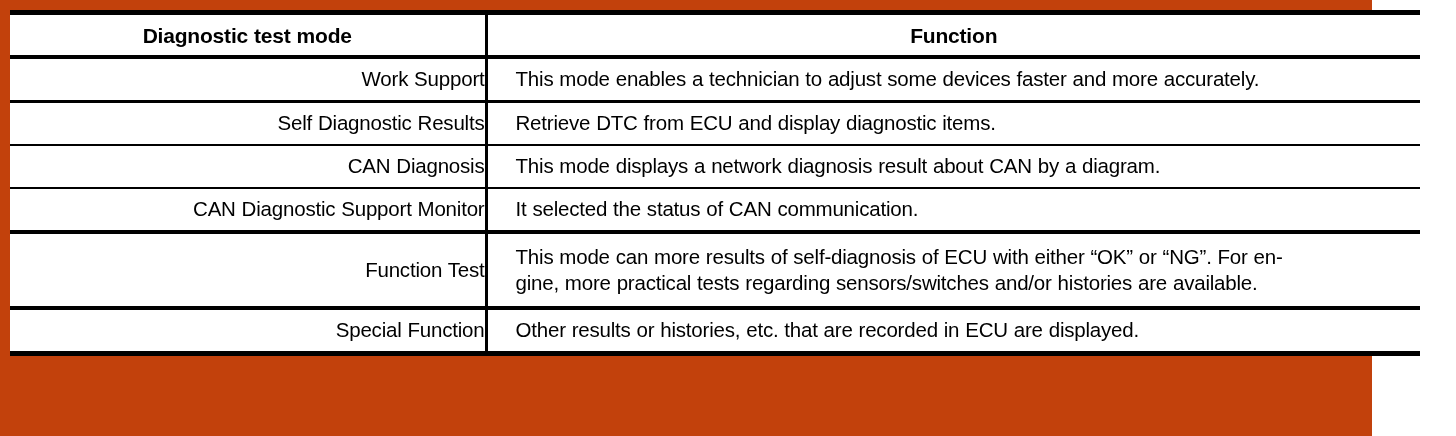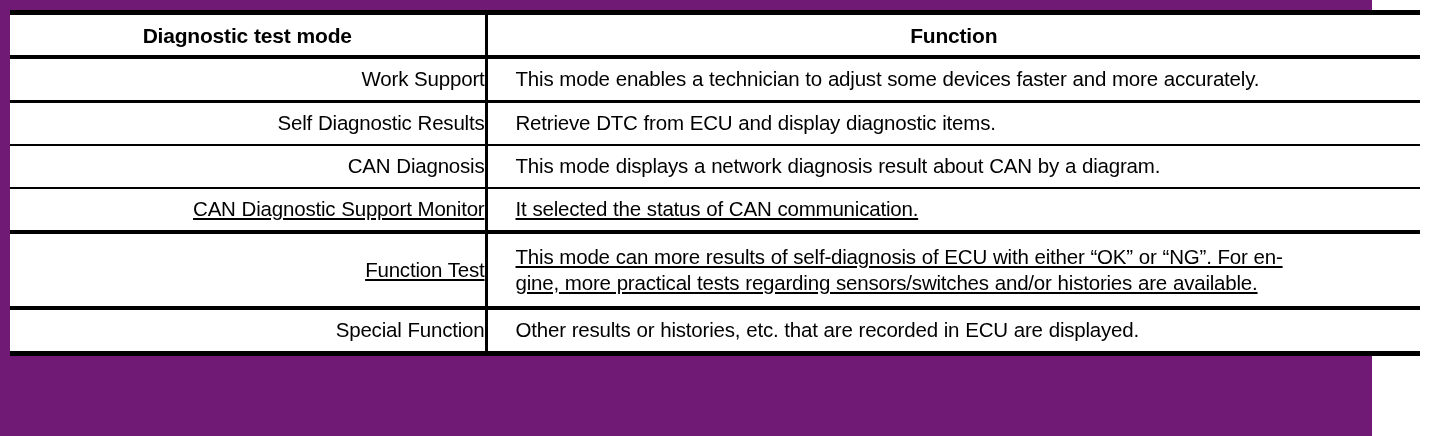--- a/index.html
+++ b/index.html
@@ -12,21 +12,21 @@
     height: 436px;
     overflow: hidden;
     font-family: "Liberation Sans", sans-serif;
     color: #000000;
     -webkit-font-smoothing: none;
   }
   .page {
     position: relative;
     width: 1372px;
     height: 436px;
-    background: #701a75;
+    background: #c2410c;
   }
   .table-wrap {
     position: absolute;
     left: 10px;
     top: 10px;
     width: 1410px;
   }
   table.diag-table {
     width: 1410px;
     border-collapse: collapse;
@@ -55,21 +55,20 @@
     border-bottom: 4px solid #000000;
   }
   tr.body-row > * {
     border-bottom: 3px solid #000000;
   }
   tr.thin-rule > * {
     border-bottom: 2px solid #000000;
   }
   tr.heavy-bottom > * {
     border-bottom: 4px solid #000000;
-    text-decoration: underline;
   }
   tr.last-row > * {
     border-bottom: 5px solid #000000;
   }
 
   .cell-inner {
     display: block;
     font-size: 20.5px;
     line-height: 1.0;
     letter-spacing: -0.2px;

